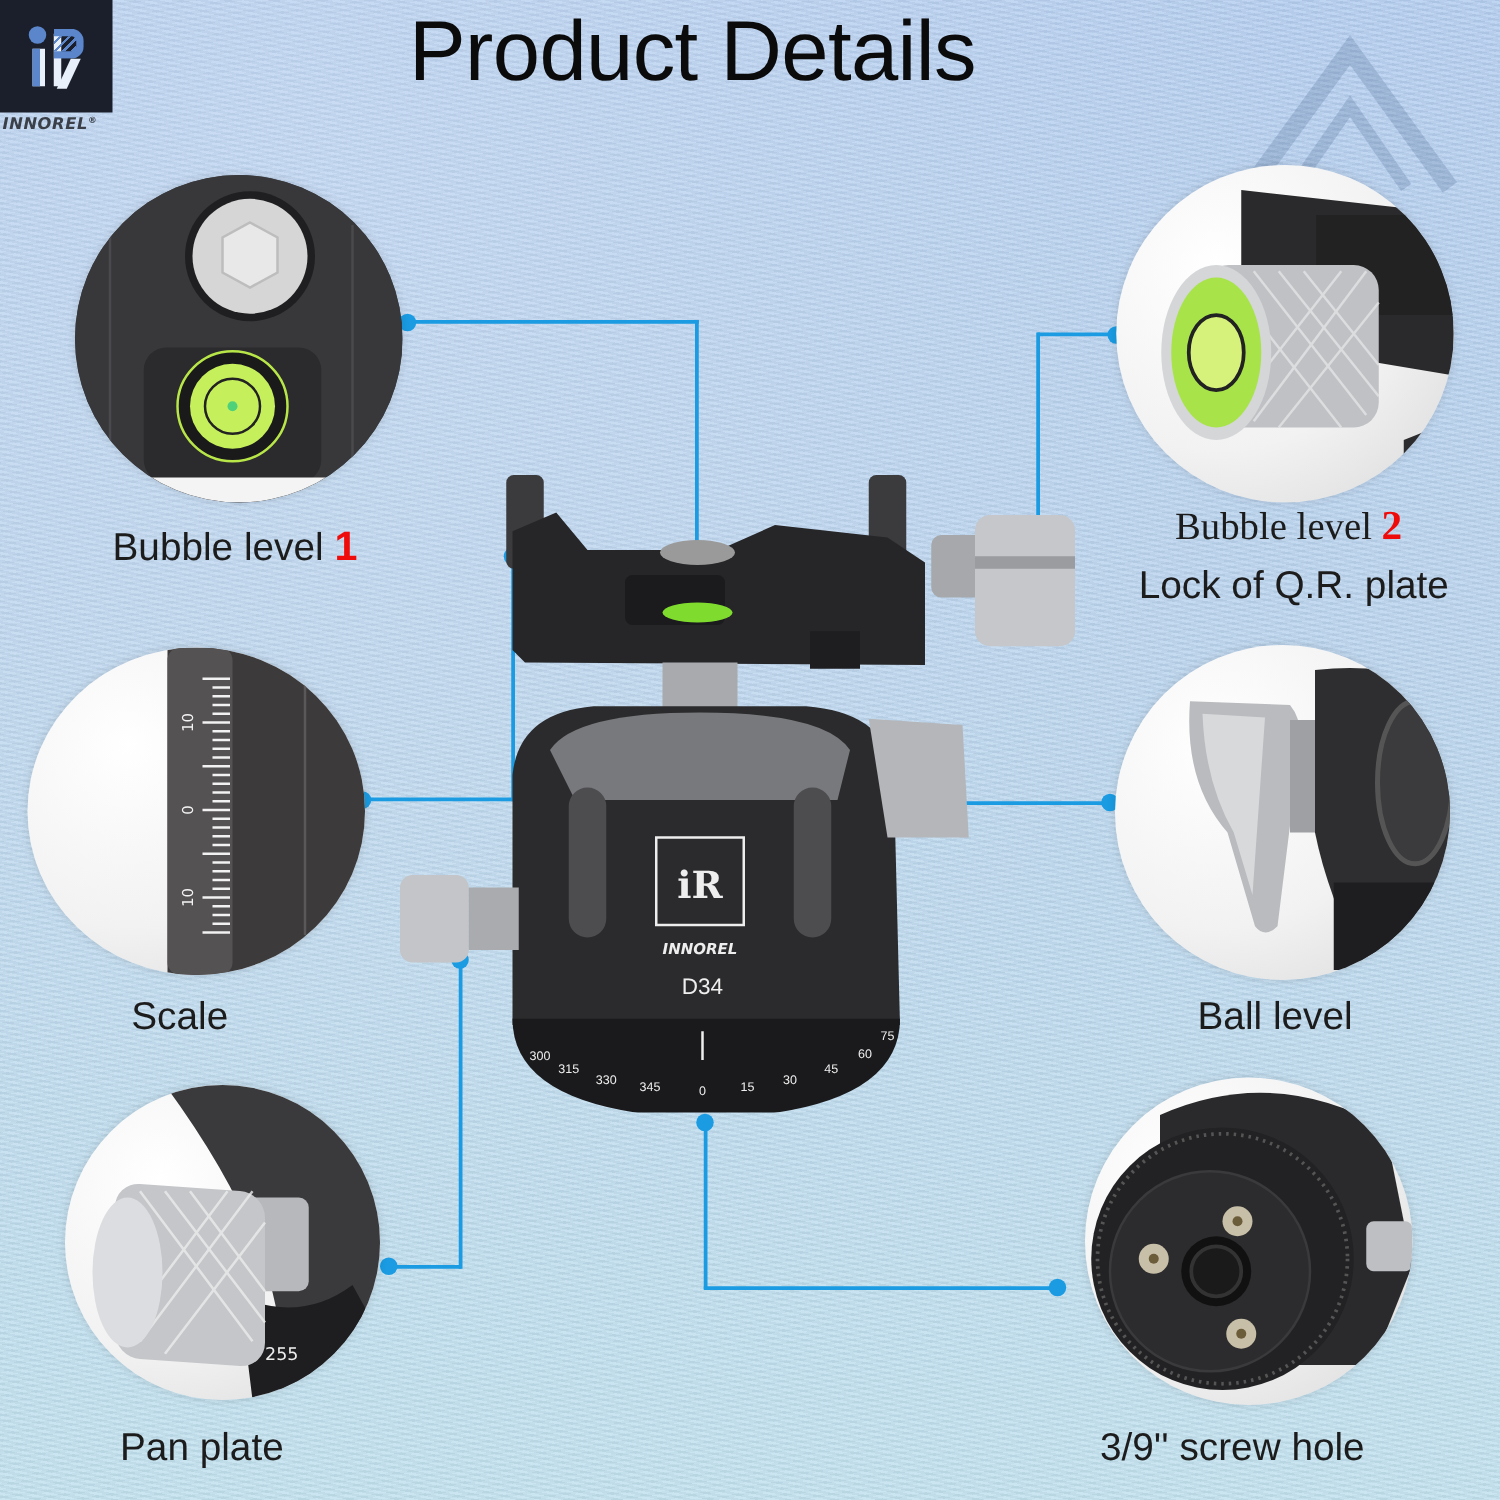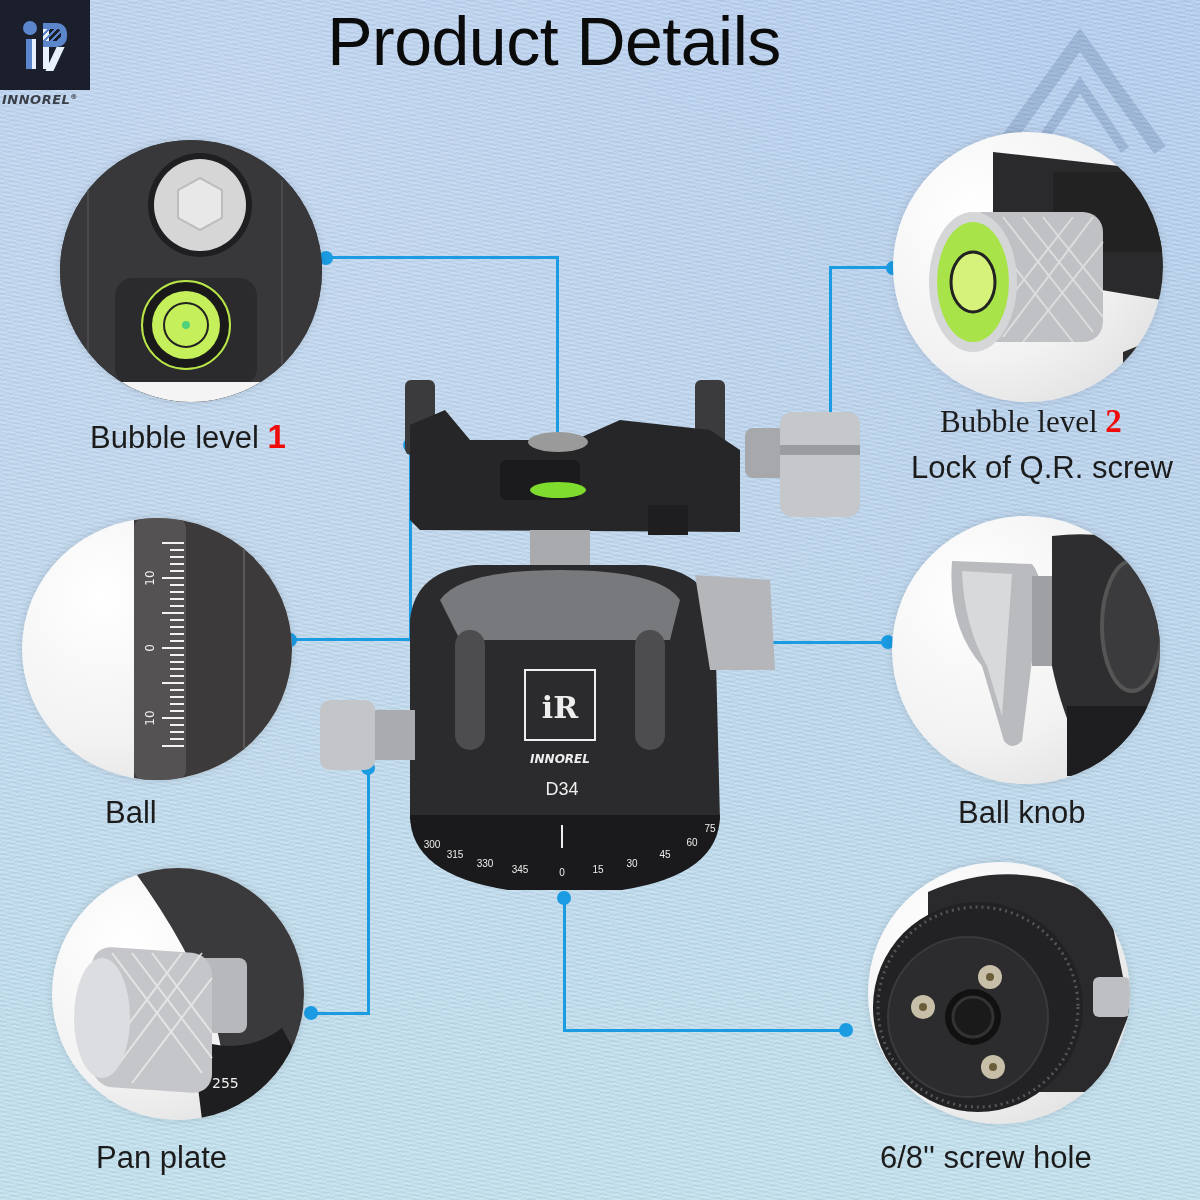--- a/index.html
+++ b/index.html
@@ -157,21 +157,21 @@
     </g>
     <ellipse cx="80" cy="150" rx="44" ry="70" fill="#d4d6d8"></ellipse>
     <ellipse cx="80" cy="150" rx="36" ry="60" fill="#a8e34a"></ellipse>
     <ellipse cx="80" cy="150" rx="22" ry="30" fill="#d6f27a" stroke="#222" stroke-width="3"></ellipse>
     <polygon points="230,220 280,200 280,270 230,270" fill="#2c2c2e"></polygon>
   </svg>
 </div>
 <div class="label" style="left:940px;top:403px;font-family:Liberation Serif, serif;">
   <span>Bubble level</span> <span class="num">2</span>
 </div>
-<div class="label" style="left:911px;top:450px;">Lock of Q.R. screw</div>
+<div class="label" style="left:911px;top:450px;">Lock of Q.R. plate</div>
 
 <div class="circle c-scale">
   <svg width="270" height="262" viewBox="0 0 270 262">
     <rect x="112" y="0" width="170" height="262" fill="#3c3a3b"></rect>
     <rect x="112" y="0" width="52" height="262" rx="10" fill="#555253"></rect>
     <line x1="222" y1="30" x2="222" y2="230" stroke="#5a5858" stroke-width="2"></line>
     <g stroke="#f2f2f2" stroke-width="2">
       <line x1="140" y1="25" x2="162" y2="25"></line>
         <line x1="148" y1="32" x2="162" y2="32"></line>
       <line x1="148" y1="39" x2="162" y2="39"></line>
@@ -201,33 +201,33 @@
       <line x1="148" y1="207" x2="162" y2="207"></line>
         <line x1="148" y1="214" x2="162" y2="214"></line>
       <line x1="148" y1="221" x2="162" y2="221"></line>
         <line x1="140" y1="228" x2="162" y2="228"></line>
     </g>
     <text x="132" y="60" fill="#f2f2f2" font-size="12" transform="rotate(-90 132 60)" text-anchor="middle">10</text>
     <text x="132" y="130" fill="#f2f2f2" font-size="12" transform="rotate(-90 132 130)" text-anchor="middle">0</text>
     <text x="132" y="200" fill="#f2f2f2" font-size="12" transform="rotate(-90 132 200)" text-anchor="middle">10</text>
   </svg>
 </div>
-<div class="label" style="left:105px;top:795px;">Ball</div>
+<div class="label" style="left:105px;top:795px;">Scale</div>
 
 <div class="circle c-ballknob">
   <svg width="268" height="268" viewBox="0 0 268 268">
     <path d="M160 20 Q250 10 270 60 L270 250 L200 260 Q170 200 160 150 Z" fill="#2e2e30"></path>
     <ellipse cx="240" cy="110" rx="30" ry="65" fill="#3b3b3d" stroke="#555" stroke-width="4"></ellipse>
     <rect x="175" y="190" width="95" height="70" fill="#1e1e20"></rect>
     <path d="M60 45 L140 48 Q150 60 148 80 L130 225 Q120 235 112 225 L90 150 Q55 110 60 45 Z" fill="#b9bbbe"></path>
     <path d="M70 55 L120 58 L110 200 L95 150 Q72 110 70 55 Z" fill="#d7d9db"></path>
     <rect x="140" y="60" width="20" height="90" fill="#9ea0a3"></rect>
   </svg>
 </div>
-<div class="label" style="left:958px;top:795px;">Ball knob</div>
+<div class="label" style="left:958px;top:795px;">Ball level</div>
 
 <div class="circle c-pan">
   <svg width="252" height="252" viewBox="0 0 252 252">
     <path d="M80 0 L252 0 L252 252 L170 252 Q190 150 80 0 Z" fill="#3a3a3c"></path>
     <path d="M140 170 Q190 190 230 160 L252 200 L200 252 L150 252 Z" fill="#1e1e20"></path>
     <text x="160" y="220" fill="#eee" font-size="14">255</text>
     <text x="140" y="200" fill="#eee" font-size="12" transform="rotate(-70 140 200)">240</text>
     <rect x="140" y="90" width="55" height="75" rx="8" fill="#b6b8bb"></rect>
     <rect x="40" y="75" width="120" height="140" rx="20" fill="#c4c6c9" transform="skewY(4)"></rect>
     <g stroke="#eceded" stroke-width="2" opacity="0.8">
@@ -253,21 +253,21 @@
     <circle cx="105" cy="155" r="20" fill="#1a1a1a" stroke="#333" stroke-width="3"></circle>
     <circle cx="122" cy="115" r="12" fill="#c8bfa8"></circle>
       <circle cx="122" cy="115" r="4" fill="#6b5c3a"></circle>
     <circle cx="55" cy="145" r="12" fill="#c8bfa8"></circle>
       <circle cx="55" cy="145" r="4" fill="#6b5c3a"></circle>
     <circle cx="125" cy="205" r="12" fill="#c8bfa8"></circle>
       <circle cx="125" cy="205" r="4" fill="#6b5c3a"></circle>
     <rect x="225" y="115" width="37" height="40" rx="6" fill="#bdbfc2"></rect>
   </svg>
 </div>
-<div class="label" style="left:880px;top:1140px;">6/8'' screw hole</div>
+<div class="label" style="left:880px;top:1140px;">3/9'' screw hole</div>
 
 <div class="product" style="left:300px;top:370px;width:600px;height:520px;">
   <svg width="600" height="520" viewBox="0 0 600 520">
 
     <rect x="105" y="10" width="30" height="75" rx="6" fill="#3b3b3d"></rect>
     <rect x="395" y="10" width="30" height="75" rx="6" fill="#3b3b3d"></rect>
     <path d="M110 55 L110 150 L120 160 L440 162 L440 80 L410 60 L320 50 L275 70 L170 70 L145 40 Z" fill="#262628"></path>
     <rect x="200" y="90" width="80" height="40" rx="6" fill="#1b1b1d"></rect>
     <ellipse cx="258" cy="72" rx="30" ry="10" fill="#9a9a9a"></ellipse>
     <ellipse cx="258" cy="120" rx="28" ry="8" fill="#7fdc2e"></ellipse>

